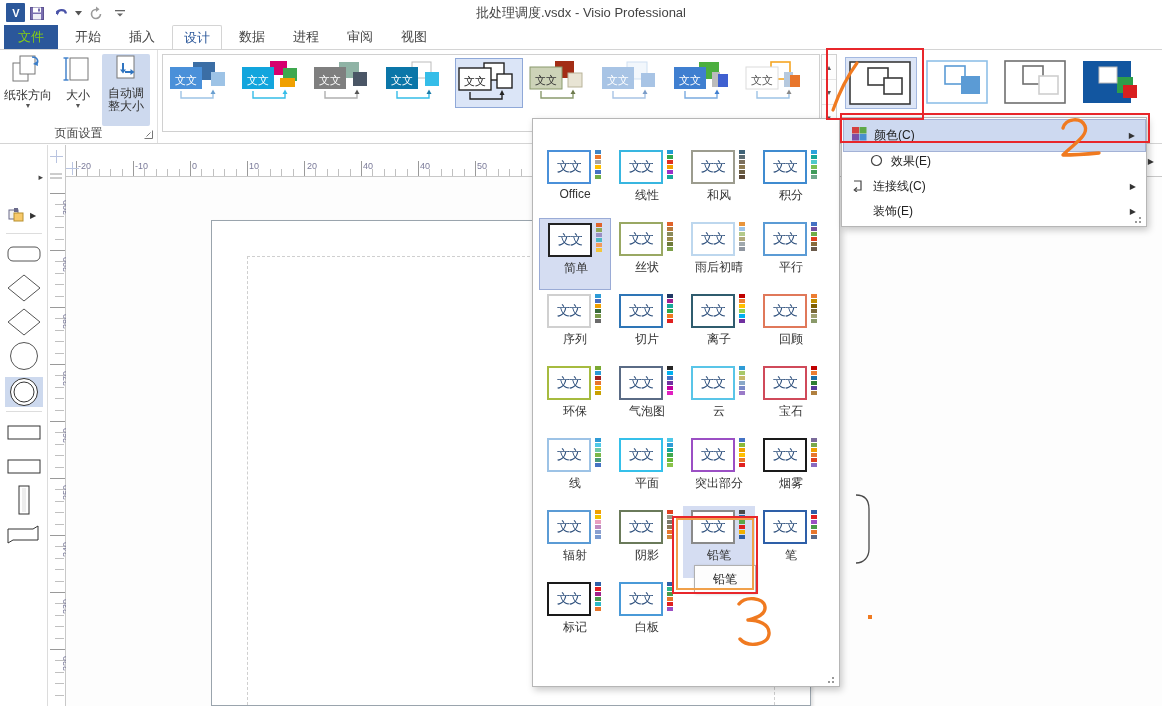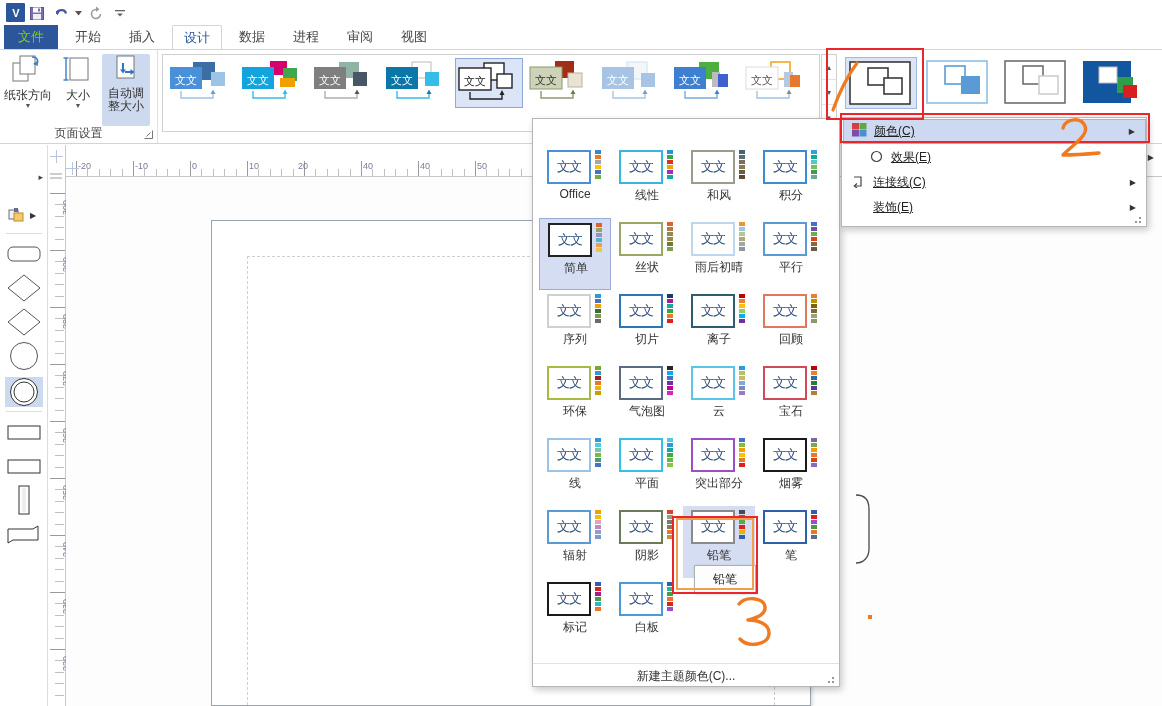--- a/index.html
+++ b/index.html
@@ -101,22 +101,22 @@
   .grip { position:absolute; right:4px; bottom:2px; width:7px; height:7px; }
   .grip i{ position:absolute; width:2px; height:2px; background:#999; }
   #tooltip { position:absolute; left:694px; top:565px; width:62px; height:28px;
              background:#fdfdfd; border:1px solid #b0b0b0;
              box-shadow:1px 1px 3px rgba(0,0,0,.2); font-size:12px; color:#222;
              display:flex; align-items:center; justify-content:center; }
   
   #ctxmenu { position:absolute; left:841px; top:117px; width:306px; height:110px;
              background:#fff; border:1px solid #b6b6b6;
              box-shadow:2px 3px 7px rgba(0,0,0,.22); }
-  .mi { position:absolute; left:1px; width:303px; height:25px; display:flex;
-        align-items:center; font-size:12px; color:#222;text-decoration:underline; }
+  .mi { position:absolute; left:1px; width:303px; height:33px; display:flex;
+        align-items:center; font-size:12px; color:#222; }
   .mi.hl { background:#cdd9f0; border:1px solid #a3b2d6; }
   .mi .micon { width:30px; text-align:center; }
   .mi .arrow { position:absolute; right:10px; font-size:8px; color:#333; }
   
   .redbox { position:absolute; border:2px solid #e8262b; }
   svg.anno { position:absolute; left:0; top:0; width:1162px; height:706px;
              pointer-events:none; overflow:visible; }
 </style>
 </head>
 <body>
@@ -149,20 +149,21 @@
         <path d="M8 1.5 L8 7 L11.5 4.2 Z" fill="#9b9b9b"></path>
       </svg>
     </div>
     <div class="qicon">
       <svg width="12" height="10" viewBox="0 0 12 10">
         <rect x="1" y="2" width="10" height="1.3" fill="#666"></rect>
         <path d="M3 5.5 L9 5.5 L6 8.5 Z" fill="#666"></path>
       </svg>
     </div>
   </div>
+  <div class="title-text">批处理调度.vsdx - Visio Professional</div>
 </div>
 
 <div id="tabbar">
   <div class="tab file" style="left:4px;width:54px;text-align:center;">文件</div>
   <div class="tab" style="left:64px;">开始</div>
   <div class="tab" style="left:118px;">插入</div>
   <div class="tab active" style="left:172px;">设计</div>
   <div class="tab" style="left:228px;">数据</div>
   <div class="tab" style="left:282px;">进程</div>
   <div class="tab" style="left:336px;">审阅</div>
@@ -428,21 +429,21 @@
     <div class="tickmin" style="left: 146.8px; top: 9px; width: 1px; height: 7px;"></div>
     <div class="tickmin" style="left: 158.2px; top: 9px; width: 1px; height: 7px;"></div>
     <div class="tickmin" style="left: 169.6px; top: 9px; width: 1px; height: 7px;"></div>
     <div class="tickmaj" style="left: 181px; top: 1px; width: 1px; height: 15px;"></div>
     <div class="rlabel" style="left: 183px; top: 1px;">10</div>
     <div class="tickmin" style="left: 192.4px; top: 9px; width: 1px; height: 7px;"></div>
     <div class="tickmin" style="left: 203.8px; top: 9px; width: 1px; height: 7px;"></div>
     <div class="tickmin" style="left: 215.2px; top: 9px; width: 1px; height: 7px;"></div>
     <div class="tickmin" style="left: 226.6px; top: 9px; width: 1px; height: 7px;"></div>
     <div class="tickmaj" style="left: 238px; top: 1px; width: 1px; height: 15px;"></div>
-    <div class="rlabel" style="left: 232px; top: 1px;">20</div>
+    <div class="rlabel" style="left: 241px; top: 1px;">20</div>
     <div class="tickmin" style="left: 249.4px; top: 9px; width: 1px; height: 7px;"></div>
     <div class="tickmin" style="left: 260.8px; top: 9px; width: 1px; height: 7px;"></div>
     <div class="tickmin" style="left: 272.2px; top: 9px; width: 1px; height: 7px;"></div>
     <div class="tickmin" style="left: 283.6px; top: 9px; width: 1px; height: 7px;"></div>
     <div class="tickmaj" style="left: 295px; top: 1px; width: 1px; height: 15px;"></div>
     <div class="rlabel" style="left: 297px; top: 1px;">40</div>
     <div class="tickmin" style="left: 306.4px; top: 9px; width: 1px; height: 7px;"></div>
     <div class="tickmin" style="left: 317.8px; top: 9px; width: 1px; height: 7px;"></div>
     <div class="tickmin" style="left: 329.2px; top: 9px; width: 1px; height: 7px;"></div>
     <div class="tickmin" style="left: 340.6px; top: 9px; width: 1px; height: 7px;"></div>
@@ -851,23 +852,20 @@
           <i style="background: rgb(46, 95, 168);"></i>
           <i style="background: rgb(42, 184, 138);"></i>
           <i style="background: rgb(74, 154, 74);"></i>
           <i style="background: rgb(232, 118, 44);"></i>
           <i style="background: rgb(224, 32, 32);"></i>
           <i style="background: rgb(155, 79, 196);"></i>
         </div>
         <div class="tname">白板</div>
       </div>
     </div>
-  <div id="tg-foot">
-    <span>新建主题颜色(C)...</span>
-  </div>
   <div class="grip">
     <i style="left:0;top:4px"></i>
       <i style="left:4px;top:4px"></i>
       <i style="left:4px;top:0"></i>
   </div>
 </div>
 
 <div id="tooltip">
   <span>铅笔</span>
 </div>

